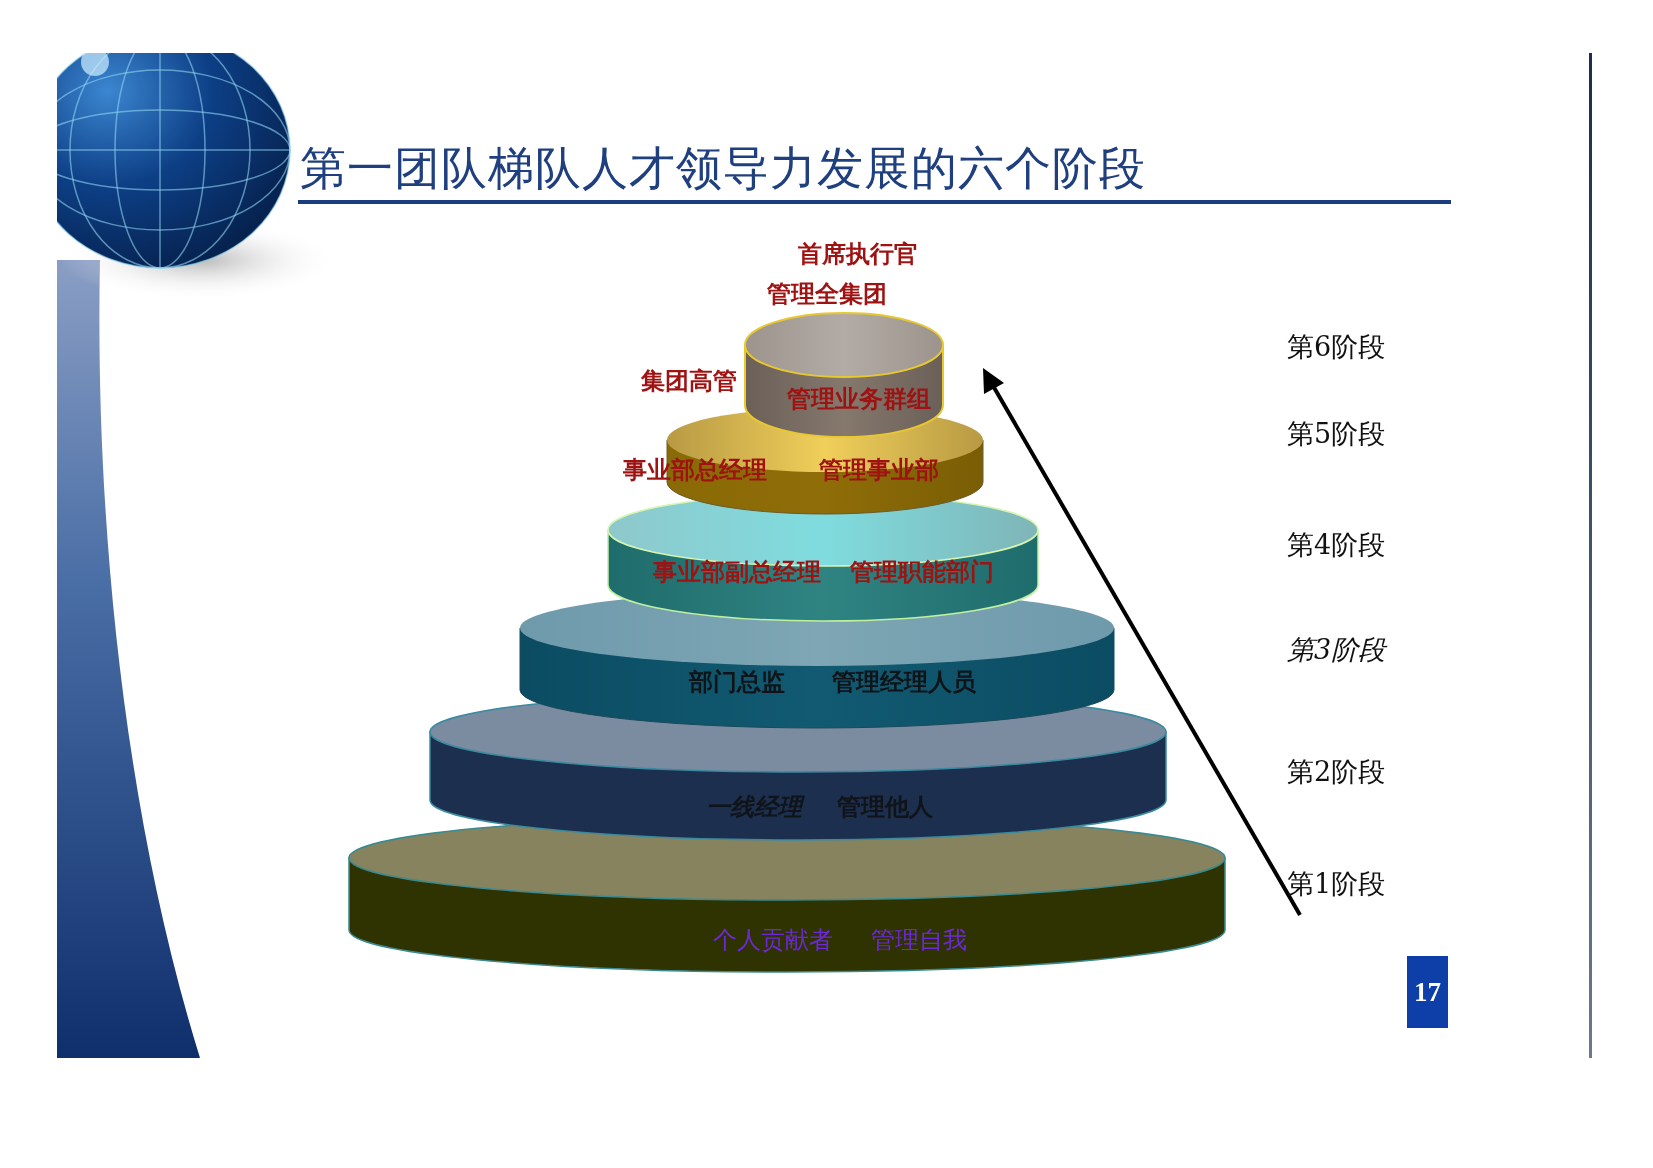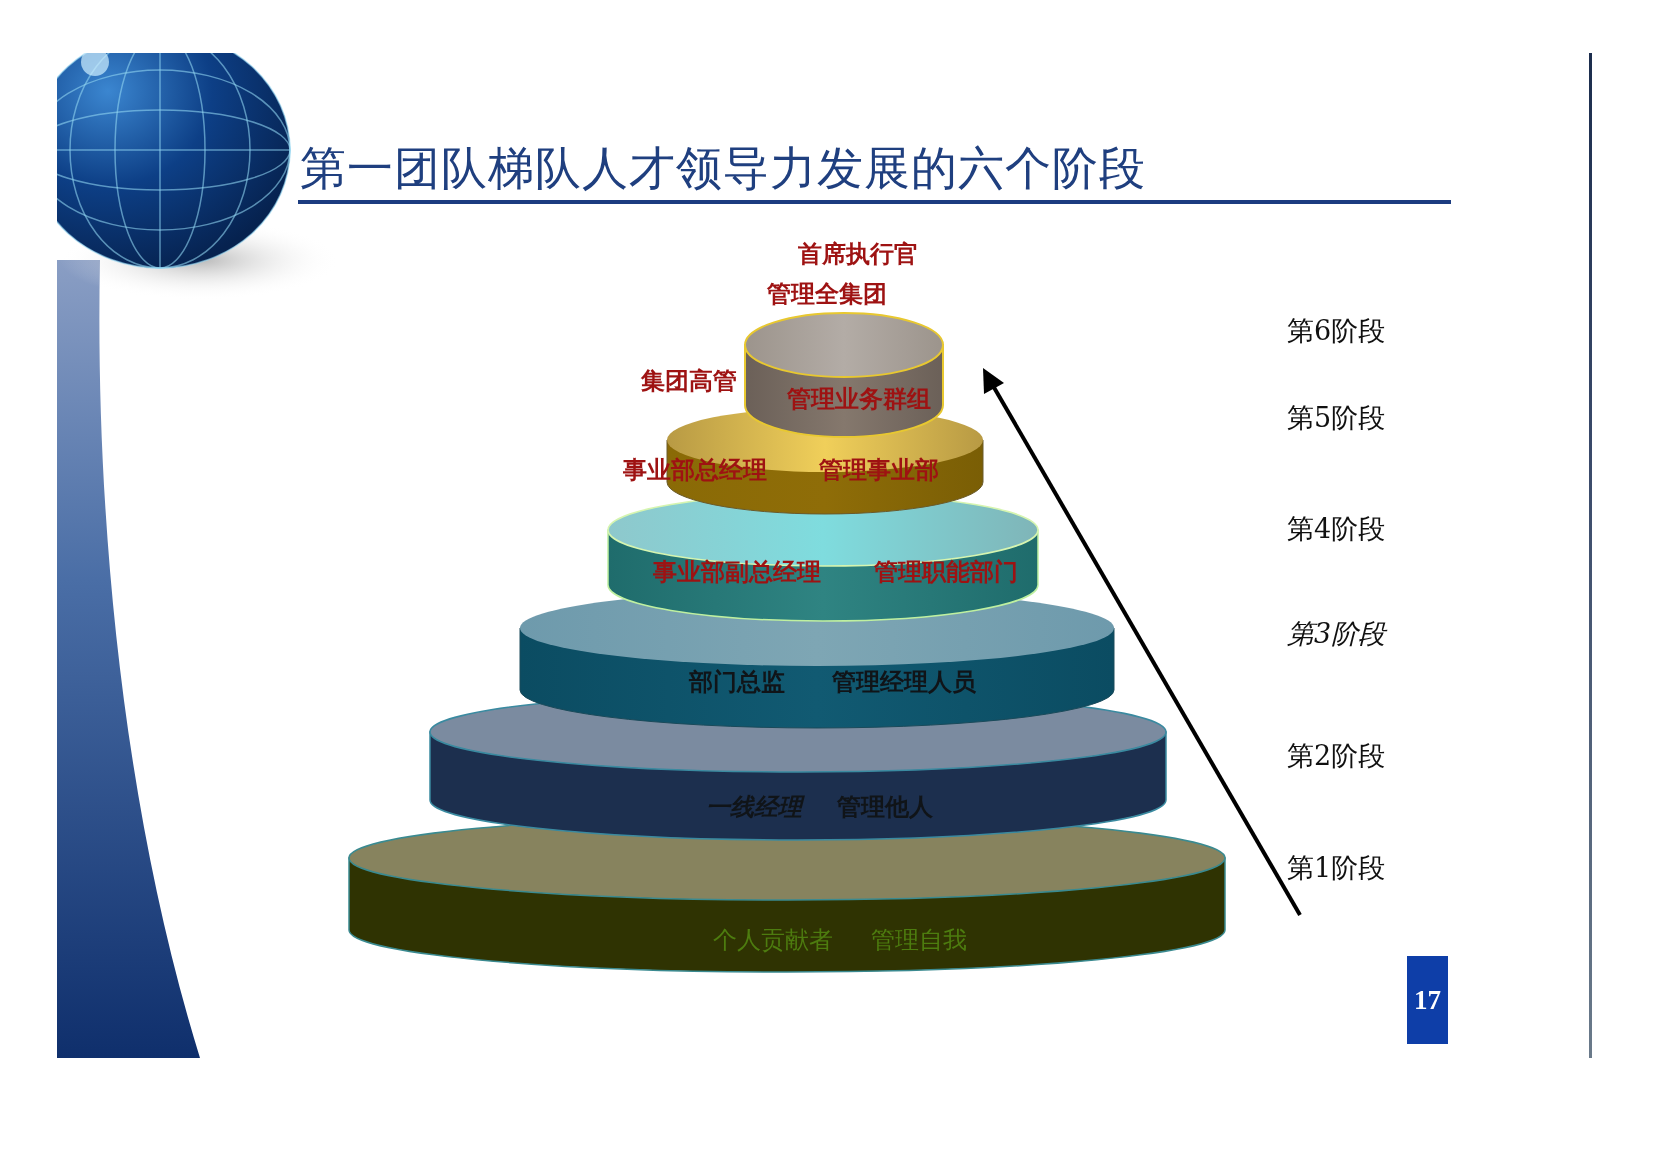--- a/index.html
+++ b/index.html
@@ -1,26 +1,26 @@
 <!DOCTYPE html>
 <html><head>
 <meta charset="utf-8">
 <style>
   html, body { margin:0; padding:0; background:#ffffff; }
   body { width:1653px; height:1168px; position:relative; overflow:hidden; font-family:"DejaVu Sans","Liberation Sans",sans-serif; }
   .slide { position:absolute; left:0; top:0; width:1653px; height:1168px; }
   .title { position:absolute; left:300px; top:138px; font-size:46px; color:#1f3f7f; letter-spacing:1px; font-family:"DejaVu Sans", sans-serif; white-space:nowrap; }
   .title-rule { position:absolute; left:298px; top:200px; width:1153px; height:4px; background:#1c3c80; }
   .right-rule { position:absolute; left:1589px; top:53px; width:3px; height:1005px; background:linear-gradient(#1c2d4d, #3a4a6a 40%, #6a7a8a); }
-  .stage-label { position:absolute; left:1287px; font-size:27px; color:#111; font-family:"DejaVu Serif", serif; white-space:nowrap; }
-  .page-num { position:absolute; left:1407px; top:956px; width:41px; height:88px; background:#0e3ea8; color:#fff; font-family:"Liberation Serif", serif; font-weight:bold; font-size:27px; display:flex; align-items:center; justify-content:center; }
+  .stage-label { position:absolute; left:1287px; font-size:27px; color:#111; font-family:"DejaVu Serif", serif; white-space:nowrap;margin-top:16px; }
+  .page-num { position:absolute; left:1407px; top:956px; width:41px; height:72px; background:#0e3ea8; color:#fff; font-family:"Liberation Serif", serif; font-weight:bold; font-size:27px; display:flex; align-items:center; justify-content:center; }
   .tier-text { position:absolute; font-weight:bold; font-size:24px; white-space:nowrap; font-family:"DejaVu Sans", sans-serif; }
   .red { color:#9e1212; }
   .dark { color:#101418; }
-  .light { color:#4d7c0f; font-weight:normal; }
+  .light { color:#6d28d9; font-weight:normal; }
   svg.diagram { position:absolute; left:0; top:0; }
 </style>
 </head>
 <body>
 
 <div class="slide">
 
   <svg class="diagram" width="1653" height="1168" viewBox="0 0 1653 1168">
     <defs>
       <radialGradient id="globeGrad" cx="0.3" cy="0.25" r="0.8">
@@ -145,21 +145,21 @@
   <div class="tier-text red" style="left:767px; top:238px;margin-left:31px;">首席执行官</div>
   <div class="tier-text red" style="left:767px; top:278px;">管理全集团</div>
 
   <div class="tier-text red" style="left:641px; top:365px;">集团高管</div>
   <div class="tier-text red" style="left:787px; top:376px;margin-top:7px;">管理业务群组</div>
 
   <div class="tier-text red" style="left:623px; top:454px;">事业部总经理</div>
   <div class="tier-text red" style="left:819px; top:454px;">管理事业部</div>
 
   <div class="tier-text red" style="left:653px; top:556px;">事业部副总经理</div>
-  <div class="tier-text red" style="left:874px; top:556px;">管理职能部门</div>
+  <div class="tier-text red" style="left:850px; top:556px;">管理职能部门</div>
 
   <div class="tier-text dark" style="left:689px; top:666px;">部门总监</div>
   <div class="tier-text dark" style="left:832px; top:666px;">管理经理人员</div>
 
   <div class="tier-text dark" style="left:706px; top:791px;font-style:italic;">一线经理</div>
   <div class="tier-text dark" style="left:837px; top:791px;">管理他人</div>
 
   <div class="tier-text light" style="left:713px; top:924px;">个人贡献者</div>
   <div class="tier-text light" style="left:871px; top:924px;">管理自我</div>
 

